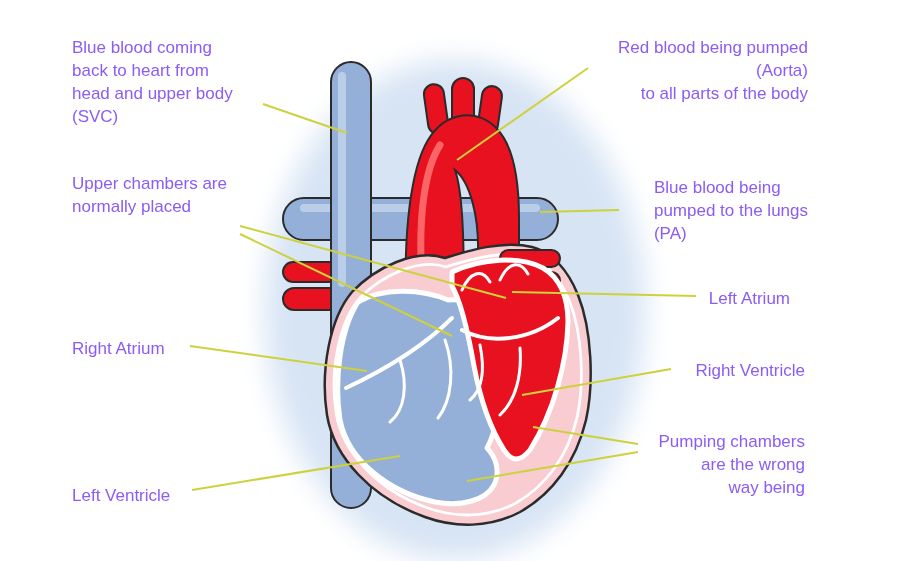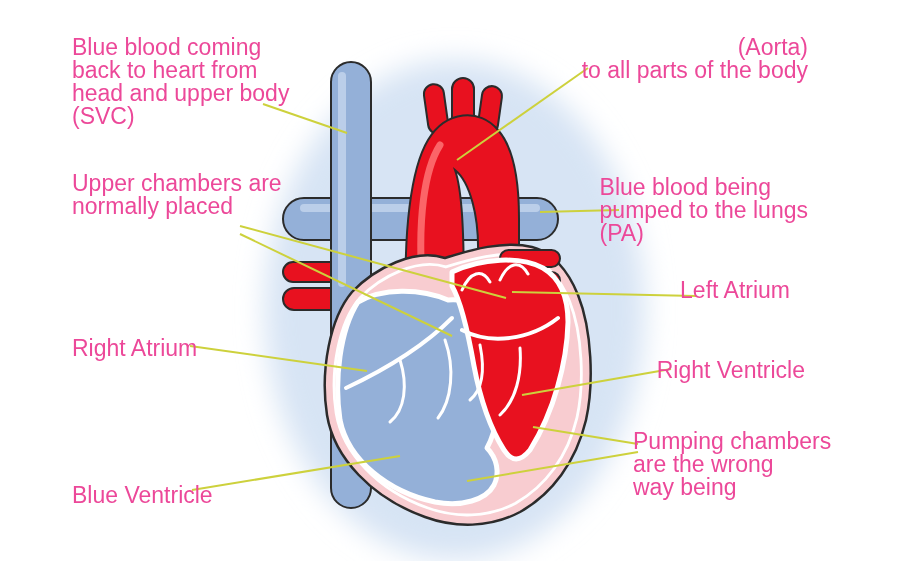--- a/index.html
+++ b/index.html
@@ -12,31 +12,31 @@
     --outline:#2b2b2b;
   }
   html,body{margin:0;padding:0}
   body{
     width:900px;height:561px;position:relative;overflow:hidden;
     background:var(--background);
     font-family:"Liberation Sans", sans-serif;
   }
   svg.stage{position:absolute;left:0;top:0;width:900px;height:561px}
   .label{
-    position:absolute;font-size:23px;line-height:23px;color:#ec4899;
+    position:absolute;font-size:17px;line-height:23px;color:#8b5cf6;
     white-space:nowrap;
   }
   .lbl-0{left:72px;top:36px}
   .lbl-1{right:92px;top:36px;text-align:right}
   .lbl-2{right:92px;top:176px;text-align:left}
-  .lbl-3{right:110px;top:279px;text-align:right}
+  .lbl-3{right:110px;top:287px;text-align:right}
   .lbl-4{left:72px;top:172px}
   .lbl-5{left:72px;top:337px}
   .lbl-6{right:95px;top:359px;text-align:right}
-  .lbl-7{right:95px;top:430px;text-align:left;width:172px}
+  .lbl-7{right:95px;top:430px;text-align:right;width:172px}
   .lbl-8{left:72px;top:484px}
 
   .blue{fill:var(--blue-blood);stroke:var(--outline);stroke-width:2}
   .red{fill:var(--red-blood);stroke:var(--outline);stroke-width:2}
   .pink{fill:var(--heart-wall-pink);stroke:var(--outline);stroke-width:2.5}
   .glow{fill:var(--glow-blue)}
   .white-line{fill:none;stroke:#ffffff;stroke-linecap:round}
   .chamber-blue{fill:var(--blue-blood);stroke:#ffffff;stroke-width:5;stroke-linejoin:round}
   .chamber-red{fill:var(--red-blood);stroke:#ffffff;stroke-width:5;stroke-linejoin:round}
   .blue-hi{fill:#c2d3ec;stroke:none;opacity:.85}
@@ -148,20 +148,21 @@
 </svg>
 
 <div class="label lbl-0">
   <div>Blue blood coming</div>
   <div>back to heart from</div>
   <div>head and upper body</div>
   <div>(SVC)</div>
 </div>
 
 <div class="label lbl-1">
+  <div>Red blood being pumped</div>
   <div>(Aorta)</div>
   <div>to all parts of the body</div>
 </div>
 
 <div class="label lbl-2">
   <div>Blue blood being</div>
   <div>pumped to the lungs</div>
   <div>(PA)</div>
 </div>
 
@@ -182,14 +183,14 @@
   <div>Right Ventricle</div>
 </div>
 
 <div class="label lbl-7">
   <div>Pumping chambers</div>
   <div>are the wrong</div>
   <div>way being</div>
 </div>
 
 <div class="label lbl-8">
-  <div>Blue Ventricle</div>
+  <div>Left Ventricle</div>
 </div>
 
 </body></html>

